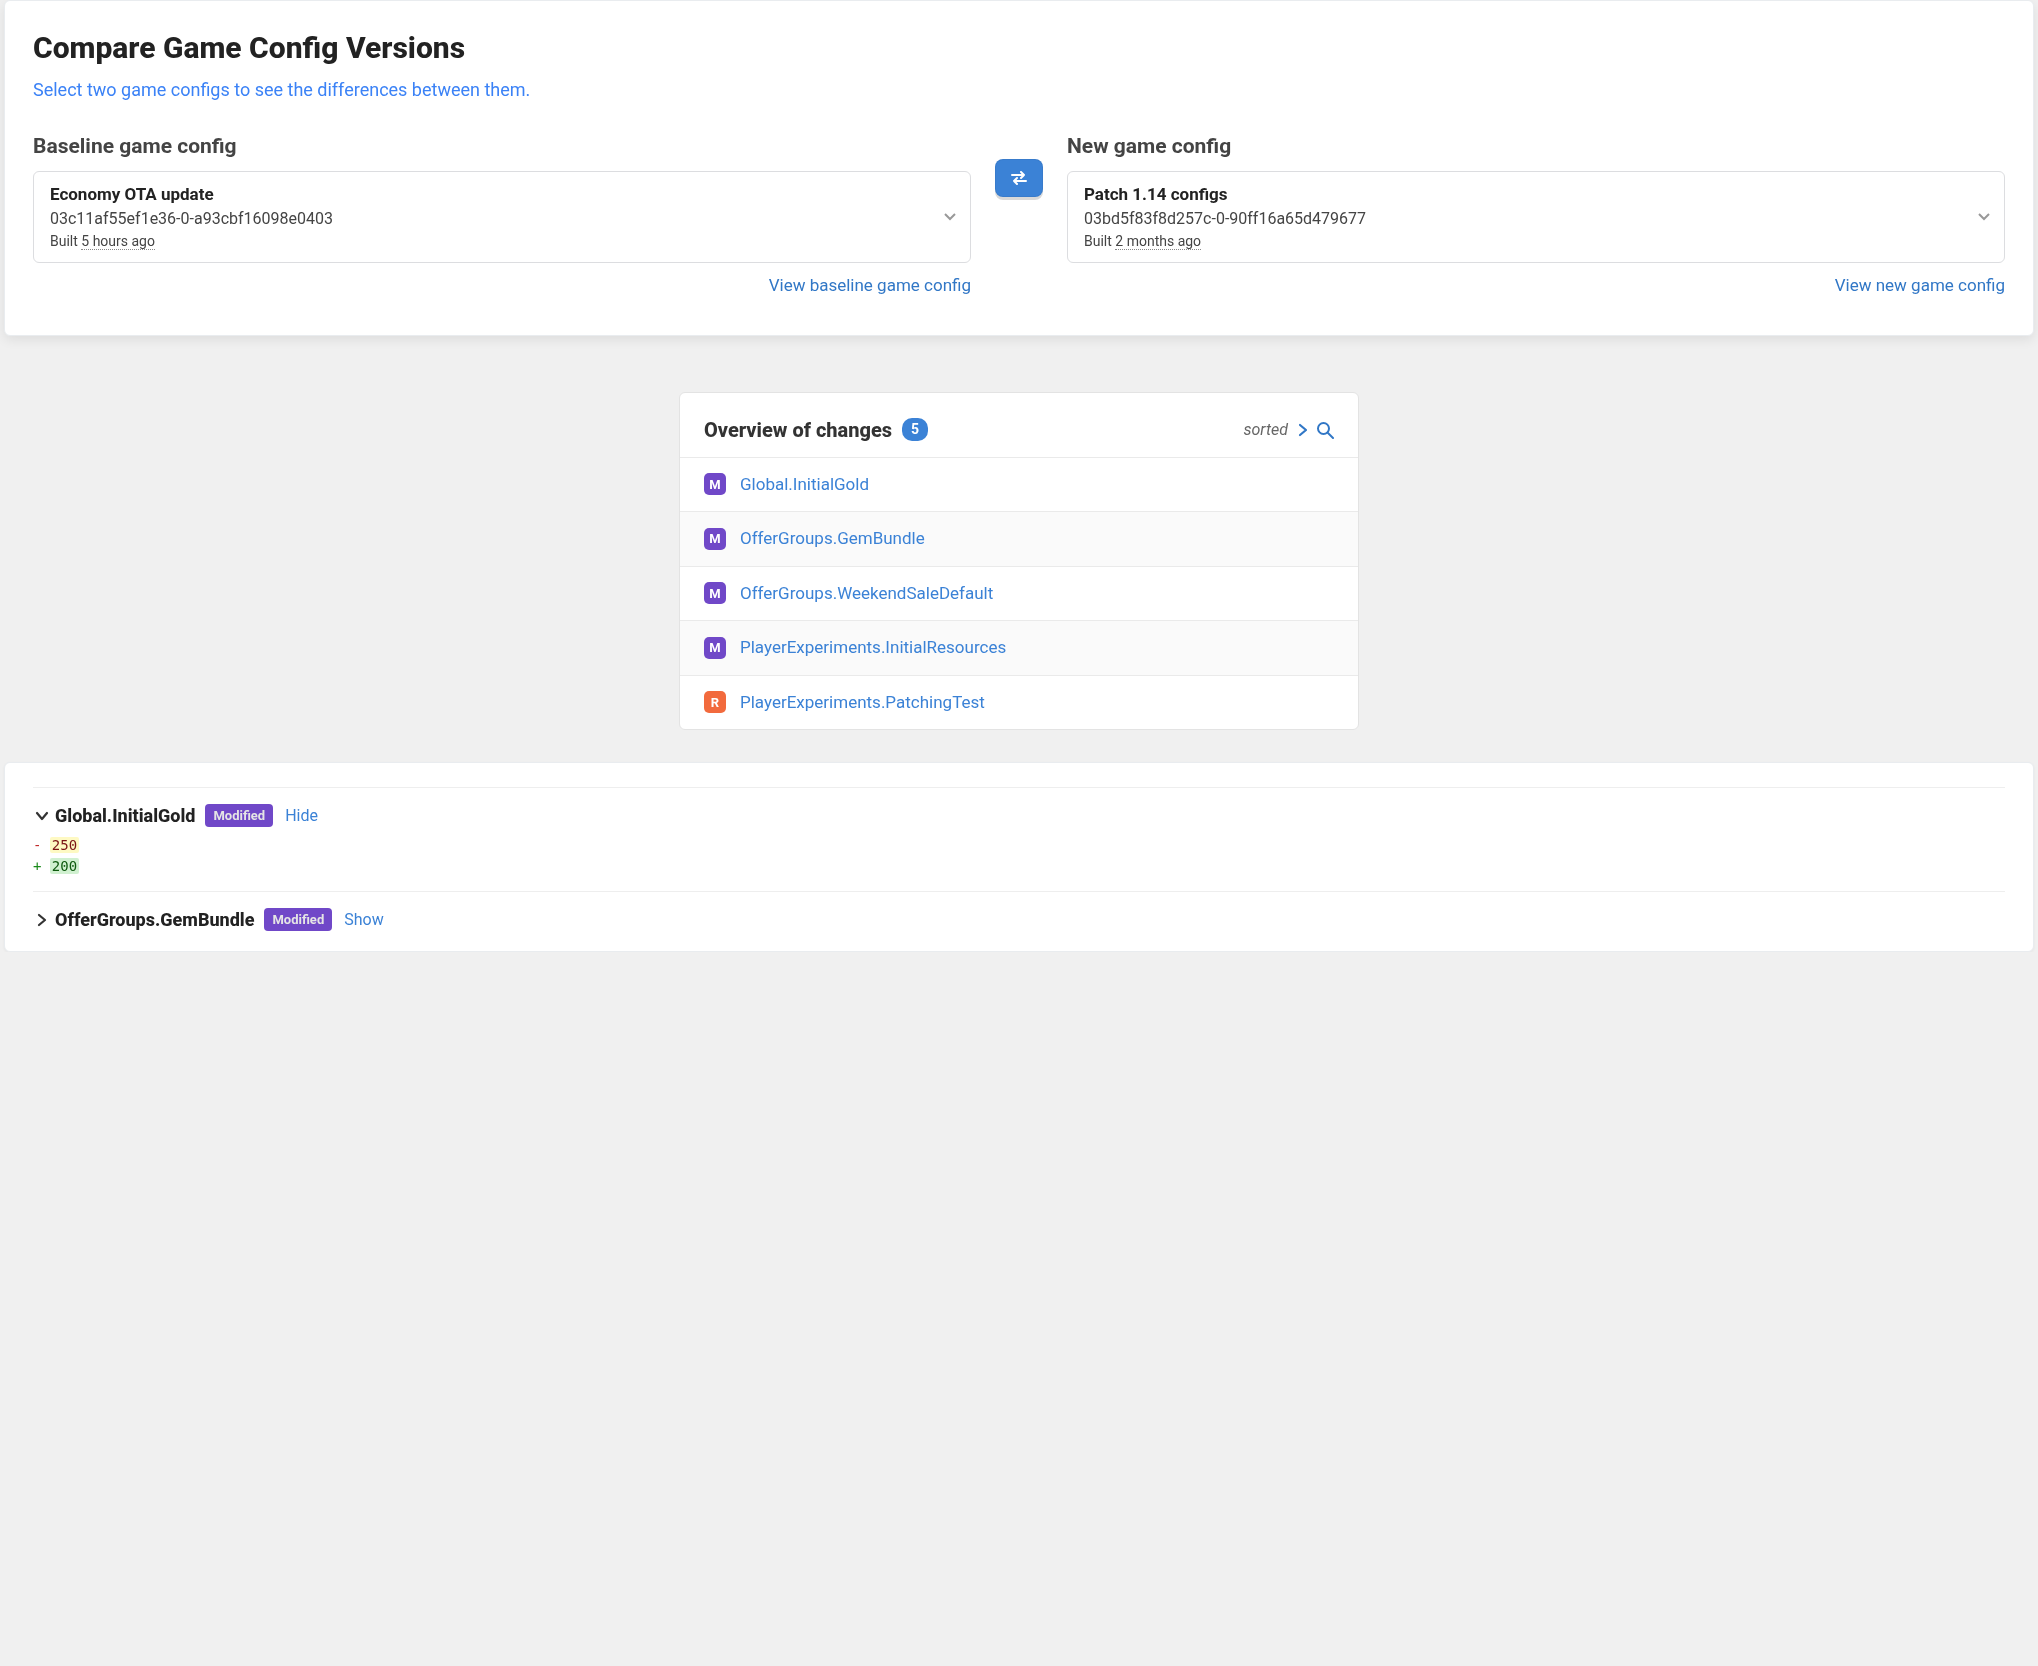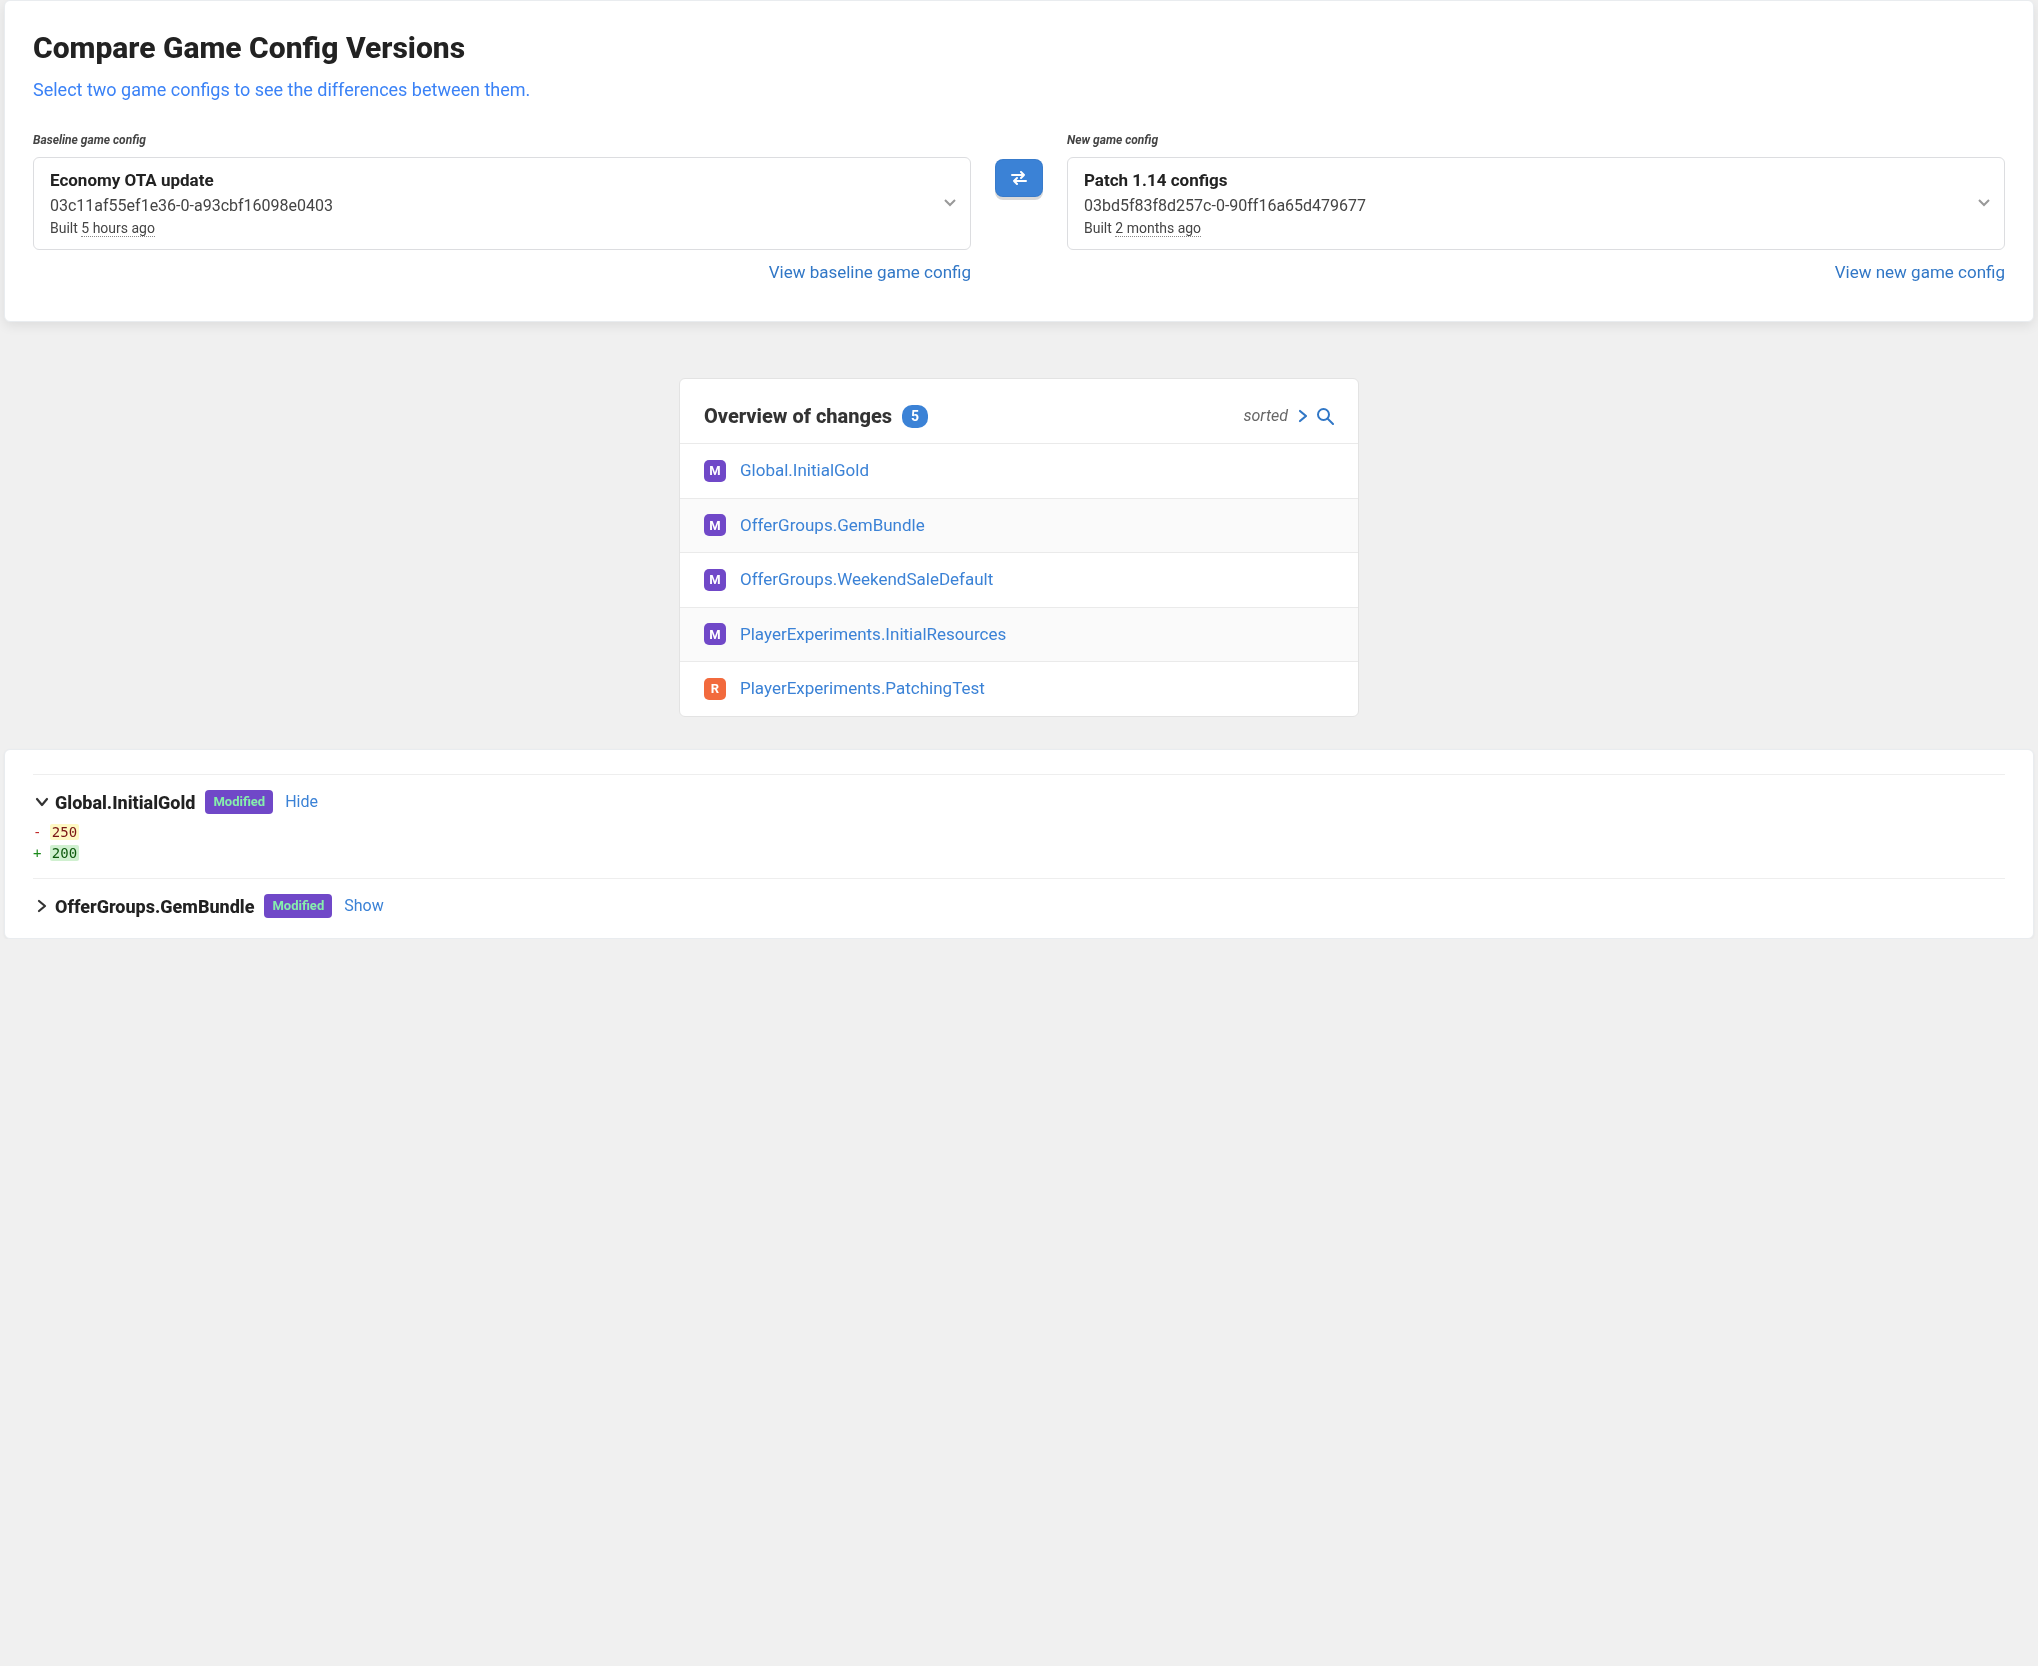--- a/index.html
+++ b/index.html
@@ -41,24 +41,23 @@
     display: flex;
     align-items: flex-start;
     gap: 24px;
   }
   .config-col {
     flex: 1;
     min-width: 0;
   }
   .config-col .col-label {
     font-weight: 700;
-    font-size: 12px;
+    font-size: 21px;
     color: #444;
     margin-bottom: 8px;
-    font-style: italic;
   }
 
   .config-select {
     border: 1px solid #dcdde0;
     border-radius: 6px;
     padding: 10px 40px 10px 16px;
     position: relative;
     background: #fff;
     cursor: pointer;
   }
@@ -234,21 +233,21 @@
     justify-content: center;
   }
   .diff-head .diff-title {
     font-weight: 800;
     font-size: 18px;
     color: #222;
     margin-right: 10px;
   }
   .mod-pill {
     background: #7048c8;
-    color: #86efac;
+    color: #e5e5e5;
     font-weight: 700;
     font-size: 13px;
     border-radius: 4px;
     padding: 2px 8px;
     margin-right: 12px;
   }
   .hide-link {
     color: #3b82d6;
     font-size: 16px;
     cursor: pointer;

